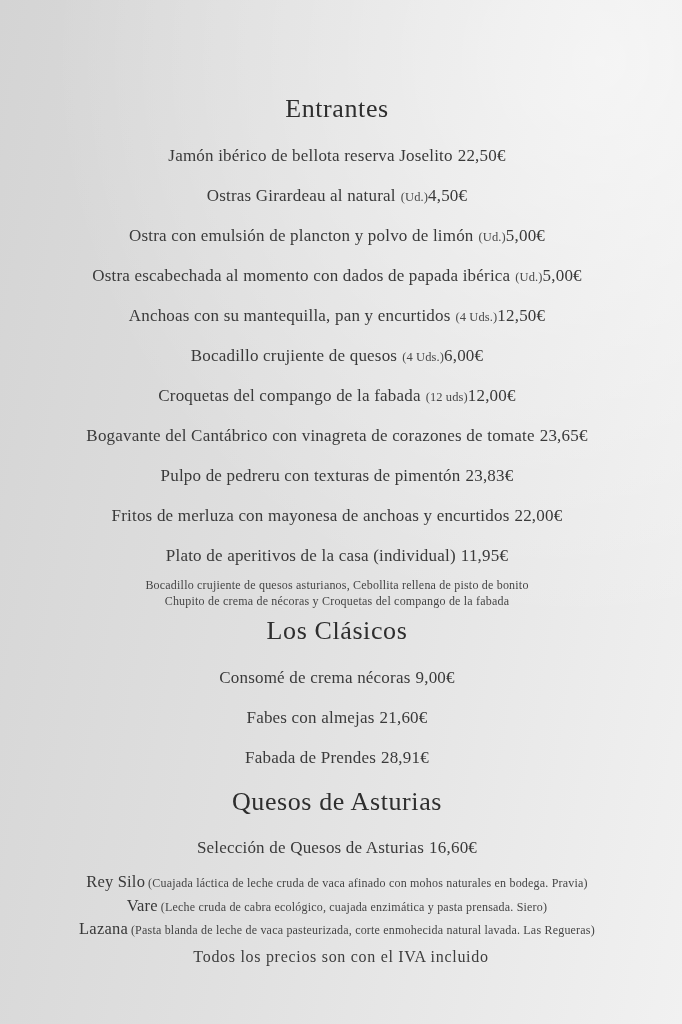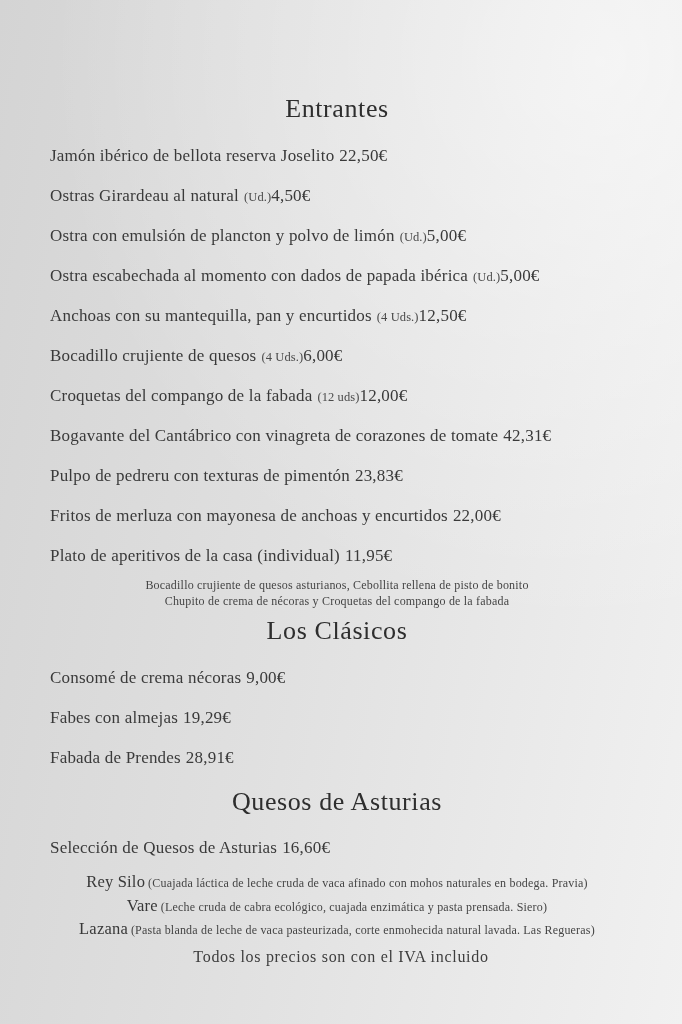--- a/index.html
+++ b/index.html
@@ -24,21 +24,21 @@
     letter-spacing:0.6px;
     color:#2e2e2e;
     margin:0;
     line-height:30px;
   }
   .t-entrantes{padding-top:94px;margin-bottom:21px;}
   .t-clasicos{margin-top:7px;margin-bottom:21px;}
   .t-quesos{margin-top:9px;margin-bottom:20px;}
   .row{
     display:flex;
-    justify-content:flex-start;
+    justify-content:center;
     align-items:baseline;
     font-size:17px;
     line-height:22px;
     letter-spacing:0.2px;
     margin-bottom:17px;
     margin-top:9px;
   }
   .row .nm{white-space:nowrap;}
   .row .note{
     font-size:12.5px;
@@ -109,21 +109,21 @@
   <div class="row">
     <div class="nm"><span>Bocadillo crujiente de quesos</span><span class="note">(4 Uds.)</span></div>
     <div class="pr">6,00€</div>
   </div>
   <div class="row">
     <div class="nm"><span>Croquetas del compango de la fabada</span><span class="note">(12 uds)</span></div>
     <div class="pr">12,00€</div>
   </div>
   <div class="row">
     <div class="nm"><span>Bogavante del Cantábrico con vinagreta de corazones de tomate</span><span class="note"></span></div>
-    <div class="pr">42,31€</div>
+    <div class="pr">23,65€</div>
   </div>
   <div class="row">
     <div class="nm"><span>Pulpo de pedreru con texturas de pimentón</span><span class="note"></span></div>
     <div class="pr">23,83€</div>
   </div>
   <div class="row">
     <div class="nm"><span>Fritos de merluza con mayonesa de anchoas y encurtidos</span><span class="note"></span></div>
     <div class="pr">22,00€</div>
   </div>
   <div class="row">
@@ -136,21 +136,21 @@
   </div>
 
   <h1 class="section-title t-clasicos">Los Clásicos</h1>
 
   <div class="row">
     <div class="nm"><span>Consomé de crema nécoras</span><span class="note"></span></div>
     <div class="pr">9,00€</div>
   </div>
   <div class="row">
     <div class="nm"><span>Fabes con almejas</span><span class="note"></span></div>
-    <div class="pr">19,29€</div>
+    <div class="pr">21,60€</div>
   </div>
   <div class="row">
     <div class="nm"><span>Fabada de Prendes</span><span class="note"></span></div>
     <div class="pr">28,91€</div>
   </div>
 
   <h1 class="section-title t-quesos">Quesos de Asturias</h1>
 
   <div class="row">
     <div class="nm"><span>Selección de Quesos de Asturias</span><span class="note"></span></div>

